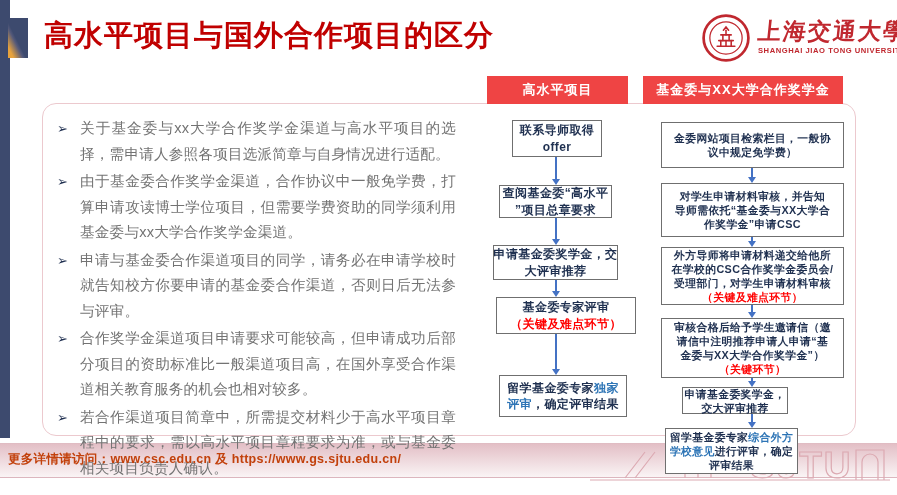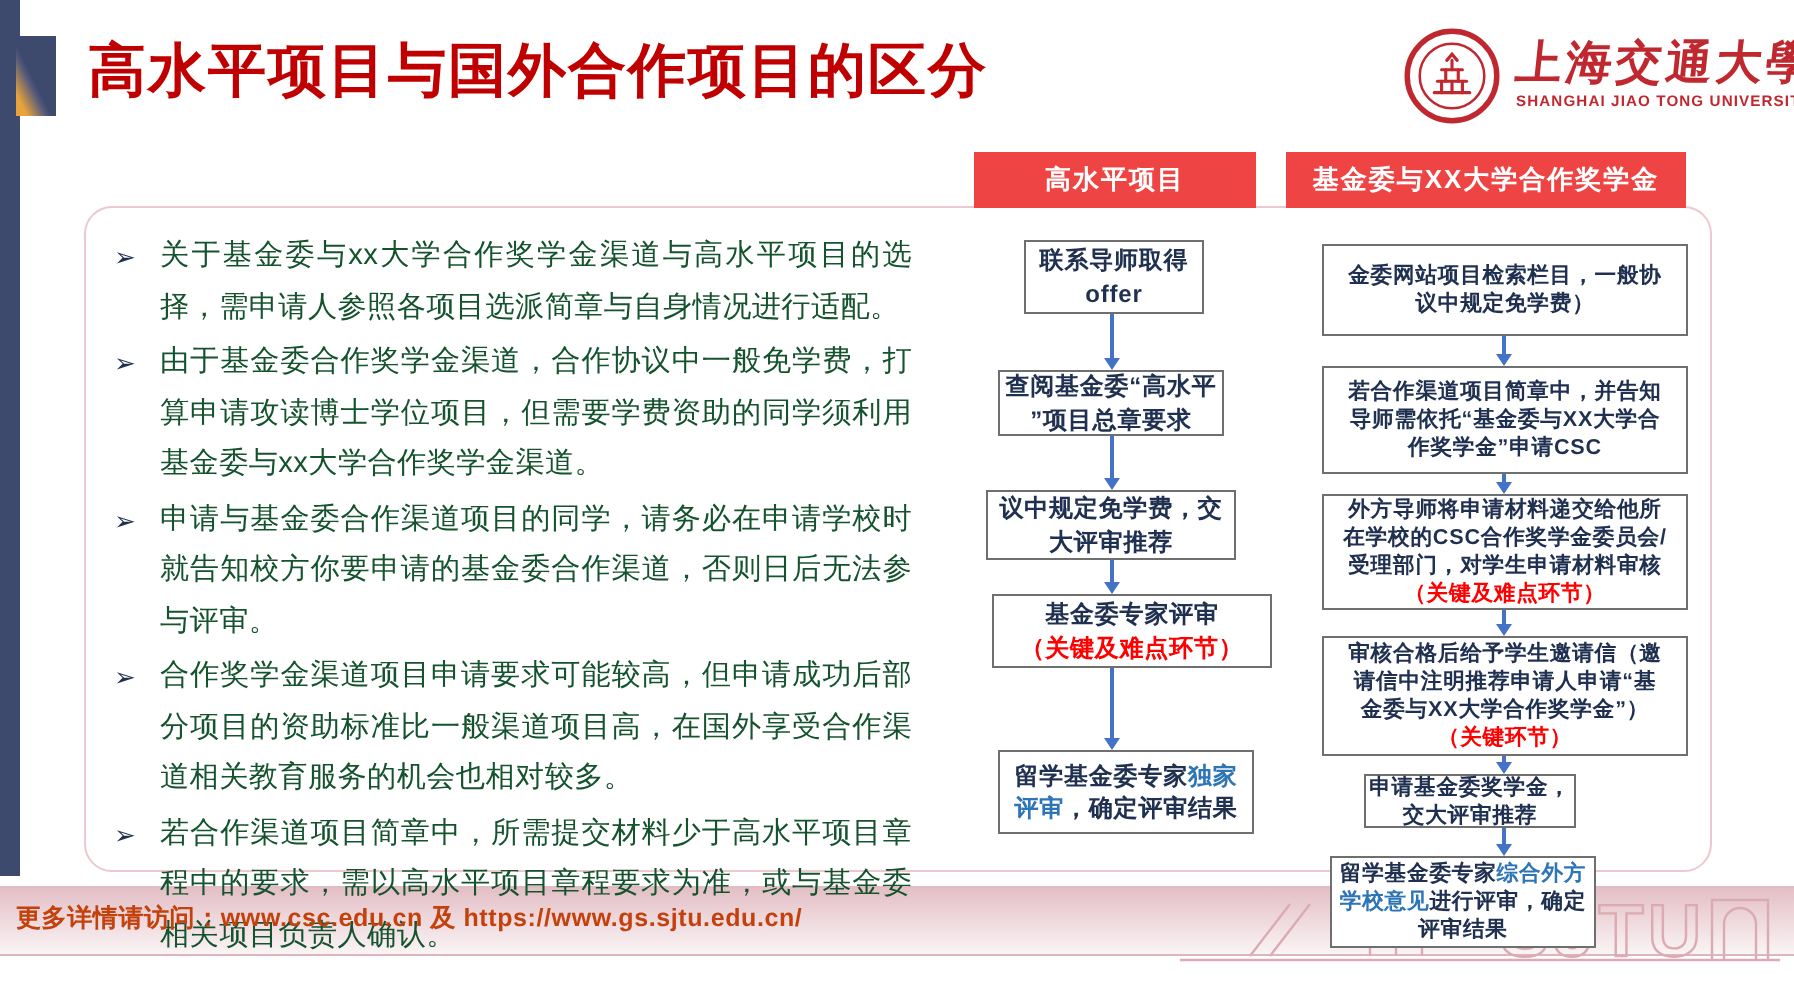--- a/index.html
+++ b/index.html
@@ -29,21 +29,21 @@
   
   .band{position:absolute;left:0;top:443px;width:897px;height:35px;
     background:linear-gradient(#e3bfc6,#faf4f5);
     border-top:1px solid #e0bcc3;border-bottom:1px solid #dcb6be;z-index:1;}
   .watermark{position:absolute;left:590px;top:438px;z-index:2;}
 
   
   .bullets{position:absolute;left:57px;top:116px;width:399px;z-index:3;}
   .bullet{display:flex;margin-bottom:2px;}
   .bullet .marker{flex:0 0 23px;font-size:13px;color:#203050;line-height:25.5px;}
-  .bullet .btext{flex:1;font-size:14.6px;color:#14532d;line-height:25.5px;text-align:justify;
+  .bullet .btext{flex:1;font-size:14.6px;color:#737373;line-height:25.5px;text-align:justify;
     text-justify:inter-ideograph;letter-spacing:0.2px;}
 
   
   .flow-header{position:absolute;background:#ef4444;color:#ffffff;display:flex;align-items:center;
     justify-content:center;font-size:13px;font-weight:700;letter-spacing:1px;z-index:3;}
   .flow-box{position:absolute;background:#ffffff;border:1.2px solid #6f6f6f;display:flex;
     flex-direction:column;justify-content:center;align-items:center;z-index:3;text-align:center;}
   .flow-box .line{display:block;white-space:nowrap;color:#1f3050;font-weight:700;letter-spacing:0.4px;}
   .col1 .line{font-size:12px;line-height:16.5px;}
   .col2 .line{font-size:10.8px;line-height:14px;}
@@ -129,21 +129,21 @@
       <div class="flow-header col1" style="left: 487px; top: 76px; width: 141px; height: 28px;">高水平项目</div>
       <div class="flow-box col1" style="left: 512px; top: 120px; width: 90px; height: 37px;">
         <span class="line"><span>联系导师取得</span></span>
         <span class="line"><span>offer</span></span>
       </div>
       <div class="flow-box col1" style="left: 499px; top: 185px; width: 113px; height: 33px;">
         <span class="line"><span>查阅基金委“高水平</span></span>
         <span class="line"><span>”项目总章要求</span></span>
       </div>
       <div class="flow-box col1" style="left: 493px; top: 245px; width: 125px; height: 35px;">
-        <span class="line"><span>议中规定免学费，交</span></span>
+        <span class="line"><span>申请基金委奖学金，交</span></span>
         <span class="line"><span>大评审推荐</span></span>
       </div>
       <div class="flow-box col1" style="left: 496px; top: 297px; width: 140px; height: 37px;">
         <span class="line"><span>基金委专家评审</span></span>
         <span class="line"><span class="seg-red">（关键及难点环节）</span></span>
       </div>
       <div class="flow-box col1" style="left: 499px; top: 375px; width: 128px; height: 42px;">
         <span class="line"><span>留学基金委专家</span><span class="seg-blue">独家</span></span>
         <span class="line"><span class="seg-blue">评审</span><span>，确定评审结果</span></span>
       </div>
@@ -162,21 +162,21 @@
       <div class="arrow" style="left: 551.5px; top: 334px; height: 41px;">
         <div class="shaft"></div>
         <div class="head"></div>
       </div>
       <div class="flow-header col2" style="left: 643px; top: 76px; width: 200px; height: 28px;">基金委与XX大学合作奖学金</div>
       <div class="flow-box col2" style="left: 661px; top: 122px; width: 183px; height: 46px;">
         <span class="line"><span>金委网站项目检索栏目，一般协</span></span>
         <span class="line"><span>议中规定免学费）</span></span>
       </div>
       <div class="flow-box col2" style="left: 661px; top: 183px; width: 183px; height: 54px;">
-        <span class="line"><span>若合作渠道项目简章中，并告知</span></span>
+        <span class="line"><span>对学生申请材料审核，并告知</span></span>
         <span class="line"><span>导师需依托“基金委与XX大学合</span></span>
         <span class="line"><span>作奖学金”申请CSC</span></span>
       </div>
       <div class="flow-box col2" style="left: 661px; top: 247px; width: 183px; height: 58px;">
         <span class="line"><span>外方导师将申请材料递交给他所</span></span>
         <span class="line"><span>在学校的CSC合作奖学金委员会/</span></span>
         <span class="line"><span>受理部门，对学生申请材料审核</span></span>
         <span class="line"><span class="seg-red">（关键及难点环节）</span></span>
       </div>
       <div class="flow-box col2" style="left: 661px; top: 318px; width: 183px; height: 60px;">

